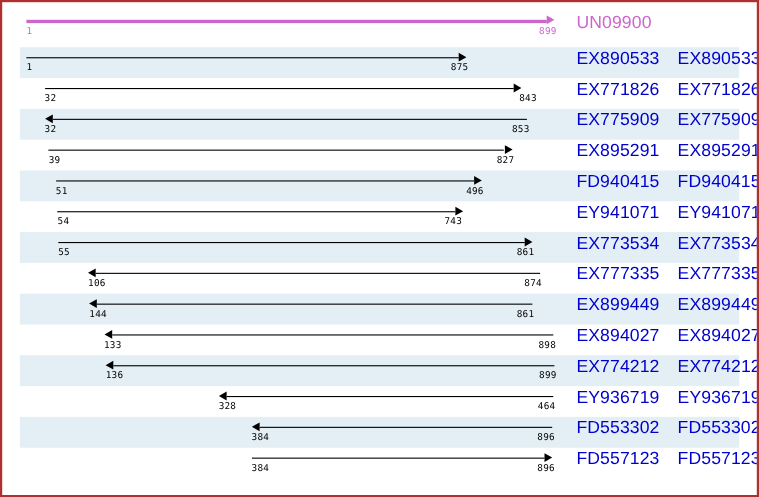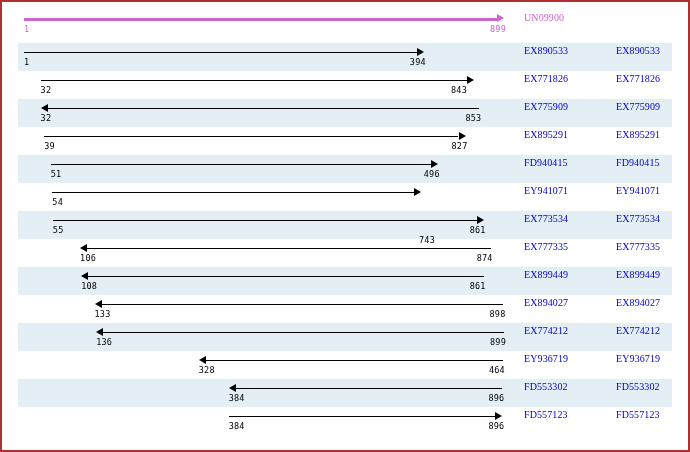--- a/index.html
+++ b/index.html
@@ -84,22 +84,22 @@
   }
   .coord.query {
     color: #cc66cc;
   }
   .coord.end {
     transform: translateX(-100%);
   }
   .label {
     position: absolute;
     top: 2px;
-    font-family: Liberation Serif, serif;
-    font-size: 10px;
+    font-family: Liberation Sans, sans-serif;
+    font-size: 16px;
     color: #0000cc;
     white-space: nowrap;
     letter-spacing: 0.1px;
   }
   .label.query {
     color: #cc66cc;
   }
   .col-a { left: 522px; }
   .col-b { left: 614px; }
 </style>
@@ -119,29 +119,29 @@
         <div class="arrow-line query" style="left: 22px; width: 473px;"></div>
         <div class="head right query" style="left: 495px;"></div>
         <div class="coord query" style="left: 22px;">1</div>
         <div class="coord end query" style="left: 504px;">899</div>
         <div class="label col-a query">UN09900</div>
       </div>
       <div class="row" style="top: 41px;">
         <div class="arrow-line" style="left: 22px; width: 392.822px;"></div>
         <div class="head right" style="left: 414.822px;"></div>
         <div class="coord" style="left: 22px;">1</div>
-        <div class="coord end" style="left: 423.822px;">394</div>
+        <div class="coord end" style="left: 423.822px;">875</div>
         <div class="label col-a">EX890533</div>
         <div class="label col-b">EX890533</div>
       </div>
       <div class="row" style="top: 69px;">
         <div class="arrow-line" style="left: 38.5702px; width: 426.497px;"></div>
         <div class="head right" style="left: 465.067px;"></div>
         <div class="coord" style="left: 38.5702px;">32</div>
-        <div class="coord end" style="left: 465px;">843</div>
+        <div class="coord end" style="left: 486px;">843</div>
         <div class="label col-a">EX771826</div>
         <div class="label col-b">EX771826</div>
       </div>
       <div class="row" style="top: 97px;">
         <div class="arrow-line" style="left: 45.5702px; width: 431.842px;"></div>
         <div class="head left" style="left: 38.5702px;"></div>
         <div class="coord" style="left: 38.5702px;">32</div>
         <div class="coord end" style="left: 479.412px;">853</div>
         <div class="label col-a">EX775909</div>
         <div class="label col-b">EX775909</div>
@@ -159,21 +159,21 @@
         <div class="head right" style="left: 428.719px;"></div>
         <div class="coord" style="left: 48.7261px;">51</div>
         <div class="coord end" style="left: 437.719px;">496</div>
         <div class="label col-a">FD940415</div>
         <div class="label col-b">FD940415</div>
       </div>
       <div class="row" style="top: 181px;">
         <div class="arrow-line" style="left: 50.3296px; width: 361.285px;"></div>
         <div class="head right" style="left: 411.615px;"></div>
         <div class="coord" style="left: 50.3296px; text-align: center;">54</div>
-        <div class="coord end" style="left: 433px; margin-top: 38px;">743</div>
+        <div class="coord end" style="left: 418px;">743</div>
         <div class="label col-a">EY941071</div>
         <div class="label col-b">EY941071</div>
       </div>
       <div class="row" style="top: 209px;">
         <div class="arrow-line" style="left: 50.8641px; width: 423.824px;"></div>
         <div class="head right" style="left: 474.688px;"></div>
         <div class="coord" style="left: 50.8641px;">55</div>
         <div class="coord end" style="left: 483.688px;">861</div>
         <div class="label col-a">EX773534</div>
         <div class="label col-b">EX773534</div>
@@ -182,21 +182,21 @@
         <div class="arrow-line" style="left: 85.1247px; width: 403.512px;"></div>
         <div class="head left" style="left: 78.1247px;"></div>
         <div class="coord" style="left: 78.1247px;">106</div>
         <div class="coord end" style="left: 490.637px;">874</div>
         <div class="label col-a">EX777335</div>
         <div class="label col-b">EX777335</div>
       </div>
       <div class="row" style="top: 265px;">
         <div class="arrow-line" style="left: 86.1938px; width: 395.494px;"></div>
         <div class="head left" style="left: 79.1938px;"></div>
-        <div class="coord" style="left: 79.1938px;">108</div>
+        <div class="coord" style="left: 79.1938px;">144</div>
         <div class="coord end" style="left: 483.688px;">861</div>
         <div class="label col-a">EX899449</div>
         <div class="label col-b">EX899449</div>
       </div>
       <div class="row" style="top: 293px;">
         <div class="arrow-line" style="left: 99.5568px; width: 401.909px;"></div>
         <div class="head left" style="left: 92.5568px;"></div>
         <div class="coord" style="left: 92.5568px;">133</div>
         <div class="coord end" style="left: 503.465px;">898</div>
         <div class="label col-a">EX894027</div>

